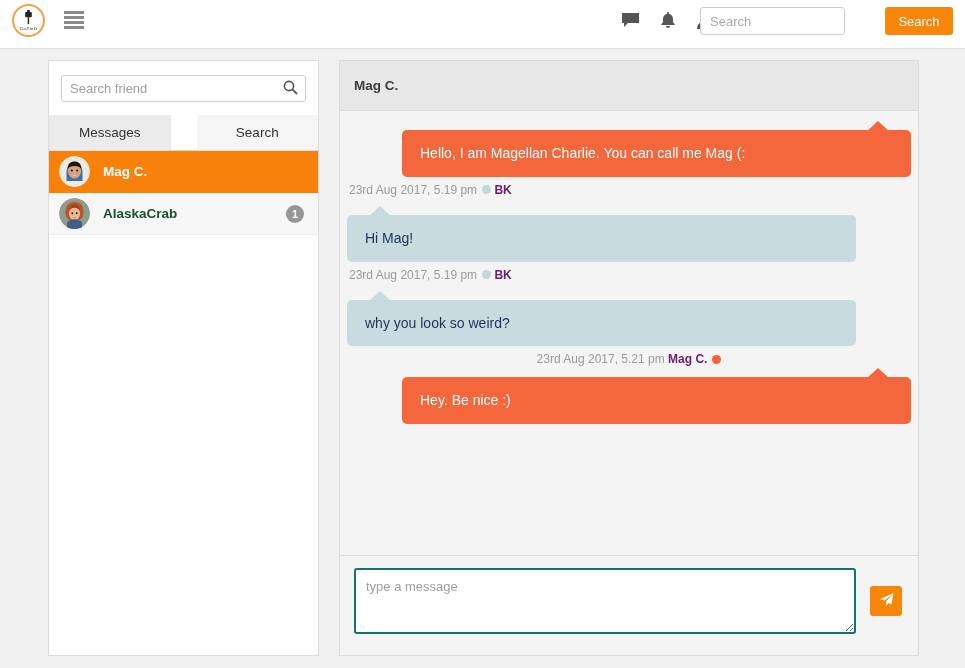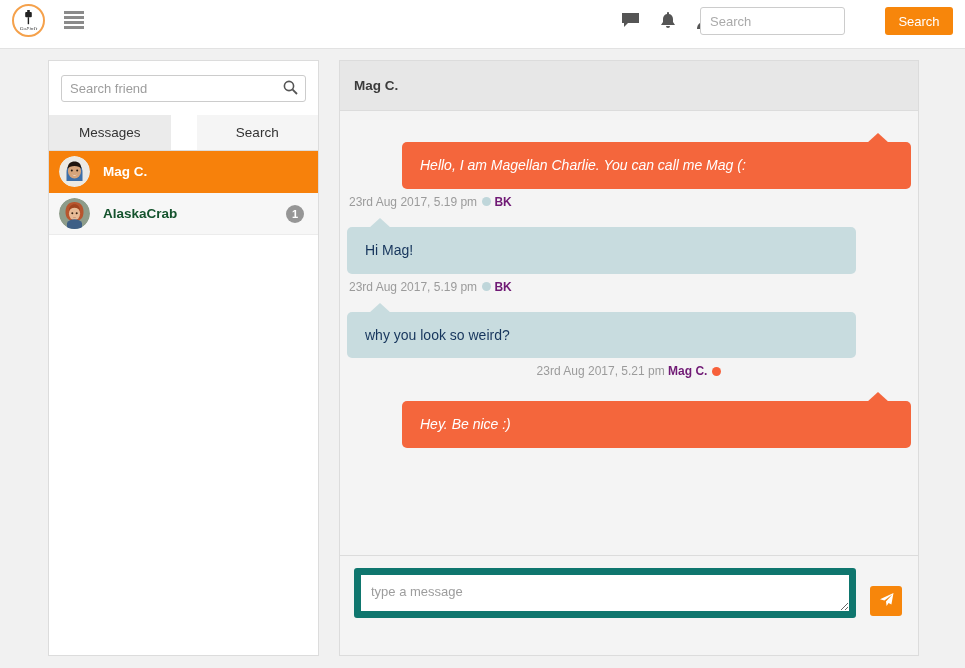--- a/index.html
+++ b/index.html
@@ -140,21 +140,21 @@
   .dot.them { background: #bfd6da; }
   .dot.me { background: #f7603a; margin-left: 5px; margin-right: 0; }
 
   .bubble {
     position: relative; border-radius: 5px;
     padding: 15px 18px; font-size: 14px; line-height: 1.2;
     margin-bottom: 2px;
   }
   .bubble.me {
     background: #f4663c; color: #ffffff;
-    margin-left: 55px; margin-top: 21px; font-style: italic;
+    margin-left: 55px; margin-top: 9px;
   }
   .bubble.them {
     background: #c8dcdf; color: #16355c;
     margin-right: 55px; margin-top: 16px;
   }
   .bubble.me::after {
     content: ""; position: absolute; top: -9px; right: 22px;
     border-left: 11px solid transparent; border-right: 11px solid transparent;
     border-bottom: 10px solid #f4663c;
   }
@@ -164,22 +164,22 @@
     border-bottom: 10px solid #c8dcdf;
   }
 
   .chat-footer {
     position: absolute; bottom: 0; left: 0; right: 0;
     height: 100px; background: #f4f4f4;
     border-top: 1px solid #dcdcdc;
     display: flex; align-items: flex-start; padding: 12px 14px;
   }
   .msg-input {
-    width: 502px; height: 50px;
-    border: 7px solid #0f766e; border-radius: 3px;
+    width: 502px; height: 66px;
+    border: 2px solid #0f766e; border-radius: 3px;
     background: #fff; resize: both;
     font-size: 13px; color: #555; padding: 9px 10px;
     font-family: "Liberation Sans", sans-serif; outline: none;
   }
   .msg-input::placeholder { color: #9d9d9d; }
   .send-btn {
     width: 32px; height: 30px; margin-left: 14px; margin-top: 18px;
     background: #f7860b; border: none; border-radius: 3px;
     cursor: pointer; display: flex; align-items: center; justify-content: center;
   }

